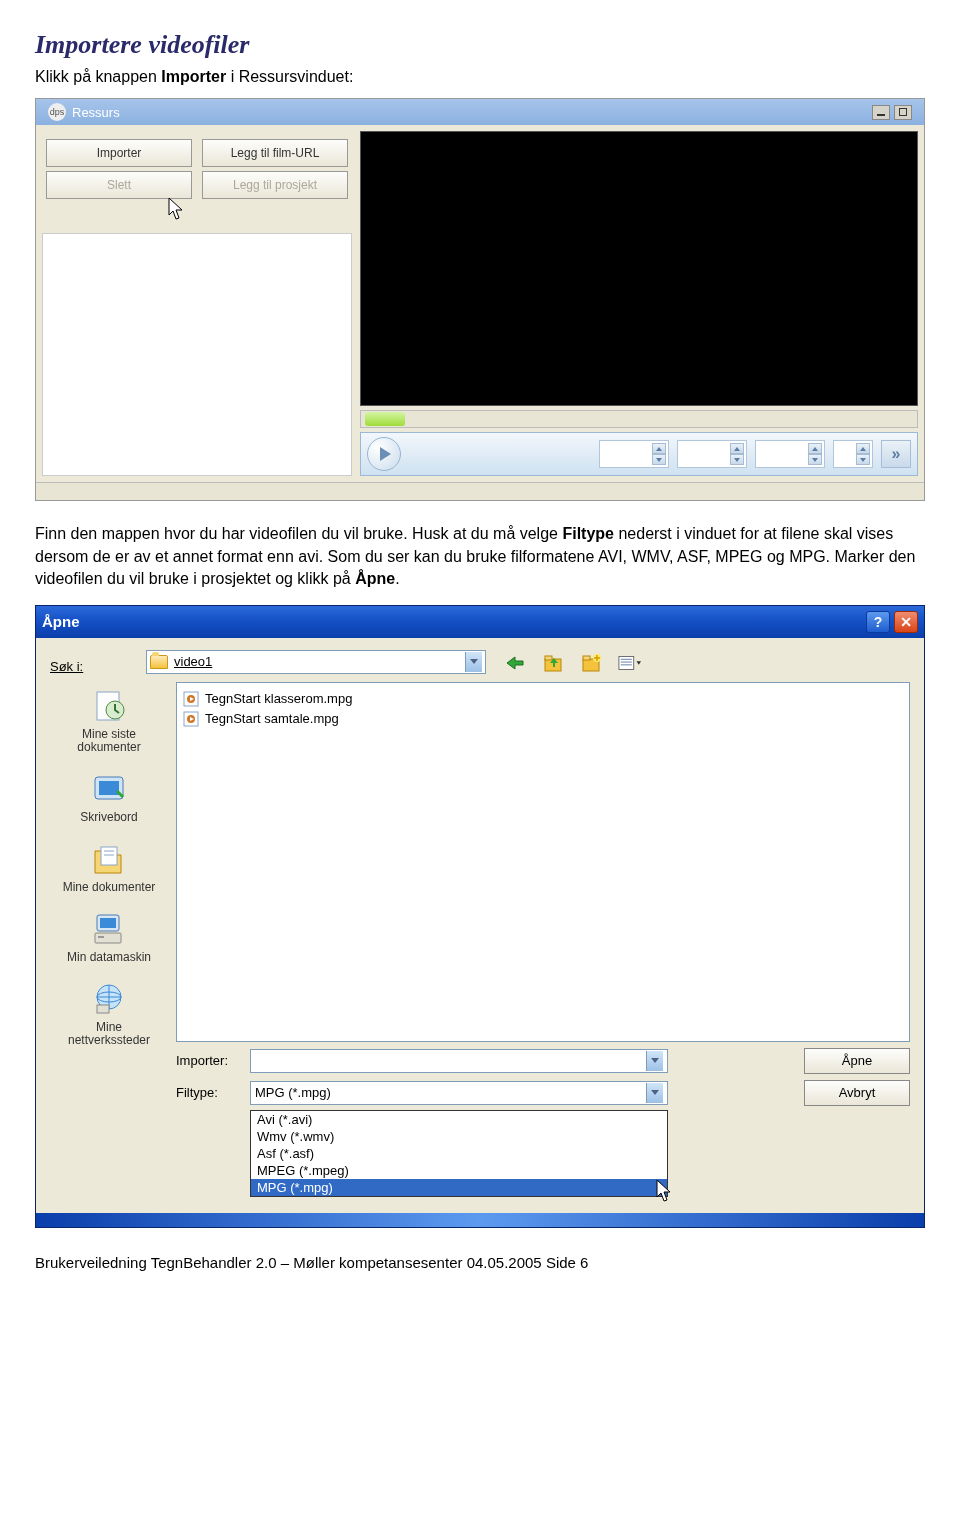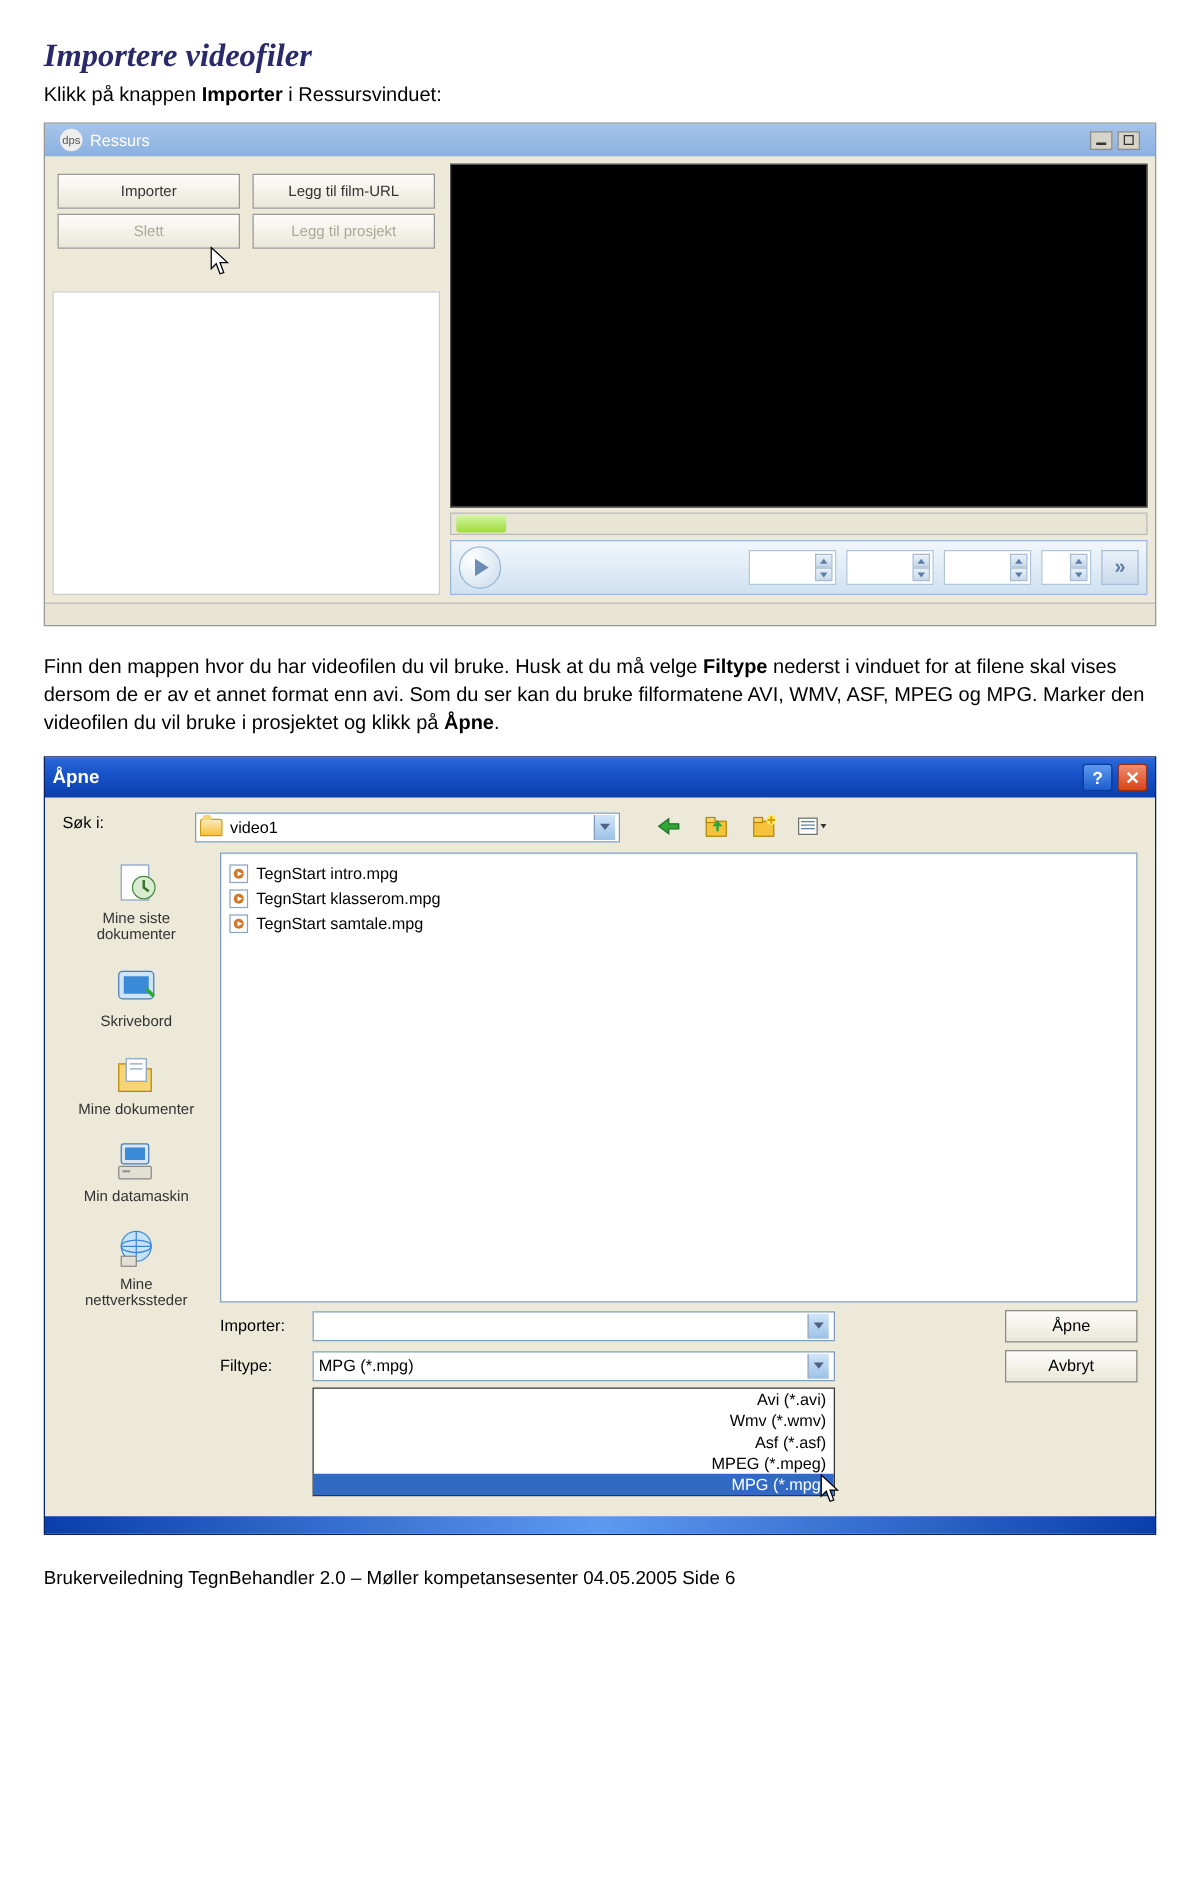--- a/index.html
+++ b/index.html
@@ -48,21 +48,21 @@
   .para2 { margin-top: 22px; font-size: 16px; line-height: 1.4; }
   
   
   .open-dialog { width: 890px; margin-top: 14px; border: 1px solid #0a246a; background: #ece9d8; }
   .open-title { height: 32px; background: linear-gradient(to bottom, #2b6ad9 0%, #1651c7 45%, #0a3eab 100%); display: flex; align-items: center; padding: 0 6px; }
   .open-title .txt { color: #fff; font-size: 15px; font-weight: bold; flex: 1; }
   .open-title .help { width: 24px; height: 22px; background: linear-gradient(#5c9af0, #1e5dcd); border: 1px solid #0c3a9a; border-radius: 3px; display: flex; align-items: center; justify-content: center; color: #fff; font-weight: bold; margin-right: 4px; }
   .open-title .close { width: 24px; height: 22px; background: linear-gradient(#f08d71, #d94416); border: 1px solid #a32a00; border-radius: 3px; display: flex; align-items: center; justify-content: center; color: #fff; font-weight: bold; }
   
   .open-body { padding: 12px 14px 2px; }
-  .sok-row { display: flex; align-items: flex-start; gap: 10px; margin-bottom: 8px; }
+  .sok-row { display: flex; align-items: flex-end; margin-bottom: 8px; text-decoration: underline; }
   .sok-label { width: 96px; font-size: 13px; }
   .sok-combo { width: 340px; height: 24px; background: #fff; border: 1px solid #7f9db9; display: flex; align-items: center; padding: 0 3px; font-size: 13px; }
   .folder-ico { width: 18px; height: 14px; background: linear-gradient(#fceabb, #f5c23c); border: 1px solid #c99a15; border-radius: 2px 2px 0 0; margin-right: 6px; position: relative; }
   .folder-ico::before { content: ""; position: absolute; top: -4px; left: 1px; width: 7px; height: 4px; background: #f5d574; border-radius: 2px 2px 0 0; }
   .combo-arrow { margin-left: auto; width: 17px; height: 20px; background: linear-gradient(#d0e5f8, #9cc1e6); border-left: 1px solid #7f9db9; display: flex; align-items: center; justify-content: center; }
   .combo-arrow .dn { width: 0; height: 0; border-left: 4px solid transparent; border-right: 4px solid transparent; border-top: 5px solid #4d6185; }
   
   .toolbar-icons { display: flex; gap: 14px; margin-left: 18px; }
   .tico { width: 24px; height: 22px; display: flex; align-items: center; justify-content: center; }
   
@@ -77,21 +77,21 @@
   .file-ico { width: 16px; height: 16px; display: flex; align-items: center; justify-content: center; }
   
   .bottom-rows { margin-top: 6px; }
   .brow { display: flex; align-items: center; gap: 10px; margin-bottom: 6px; }
   .blabel { width: 64px; font-size: 13px; }
   .bcombo { height: 24px; background: #fff; border: 1px solid #7f9db9; display: flex; align-items: center; padding: 0 4px; font-size: 13px; }
   .bcombo.w1 { width: 418px; }
   .bcombo.w2 { width: 418px; }
   .action-btn { width: 106px; height: 26px; background: linear-gradient(#fdfdfb, #eae7d8); border: 1px solid #888; font-size: 13px; display: flex; align-items: center; justify-content: center; margin-left: auto; }
   
-  .filter-dropdown { position: relative; margin-top: -2px; margin-left: 74px; width: 418px; background: #fff; border: 1px solid #333; font-size: 13px; text-align: right; }
+  .filter-dropdown { position: relative; margin-top: -2px; margin-left: 74px; width: 418px; background: #fff; border: 1px solid #333; font-size: 13px; }
   .filter-opt { padding: 1px 6px; }
   .filter-opt.selected { background: #316ac5; color: #fff; }
   .cursor2 { position: relative; width: 18px; height: 26px; margin-left: 480px; margin-top: -18px; }
   
   .footer-line { height: 14px; background: linear-gradient(to right, #0a3eab, #5c9af0, #0a3eab); margin-top: 6px; }
   
   .page-footer { margin-top: 26px; font-size: 15px; }
 </style>
 </head>
 <body>
@@ -299,30 +299,20 @@
       <div class="file-area-wrap">
         <div class="file-list">
           <div class="file-item">
             <div class="file-ico">
                 <svg width="16" height="16" viewBox="0 0 16 16">
                   <rect x="1" y="1" width="14" height="14" fill="#fff" stroke="#8aa5c4"></rect>
                   <circle cx="8" cy="8" r="4" fill="#d07828"></circle>
                   <path d="M7 6 L11 8 L7 10 Z" fill="#fff"></path>
                 </svg>
               </div>
-            <span>TegnStart intro.mpg</span>
-          </div>
-          <div class="file-item">
-            <div class="file-ico">
-                <svg width="16" height="16" viewBox="0 0 16 16">
-                  <rect x="1" y="1" width="14" height="14" fill="#fff" stroke="#8aa5c4"></rect>
-                  <circle cx="8" cy="8" r="4" fill="#d07828"></circle>
-                  <path d="M7 6 L11 8 L7 10 Z" fill="#fff"></path>
-                </svg>
-              </div>
             <span>TegnStart klasserom.mpg</span>
           </div>
           <div class="file-item">
             <div class="file-ico">
                 <svg width="16" height="16" viewBox="0 0 16 16">
                   <rect x="1" y="1" width="14" height="14" fill="#fff" stroke="#8aa5c4"></rect>
                   <circle cx="8" cy="8" r="4" fill="#d07828"></circle>
                   <path d="M7 6 L11 8 L7 10 Z" fill="#fff"></path>
                 </svg>
               </div>

